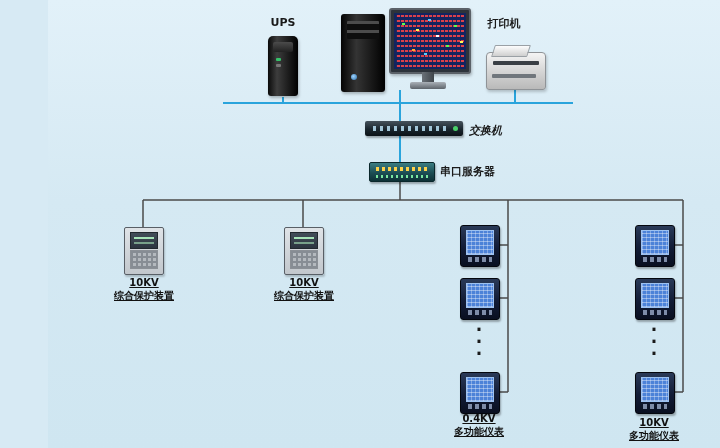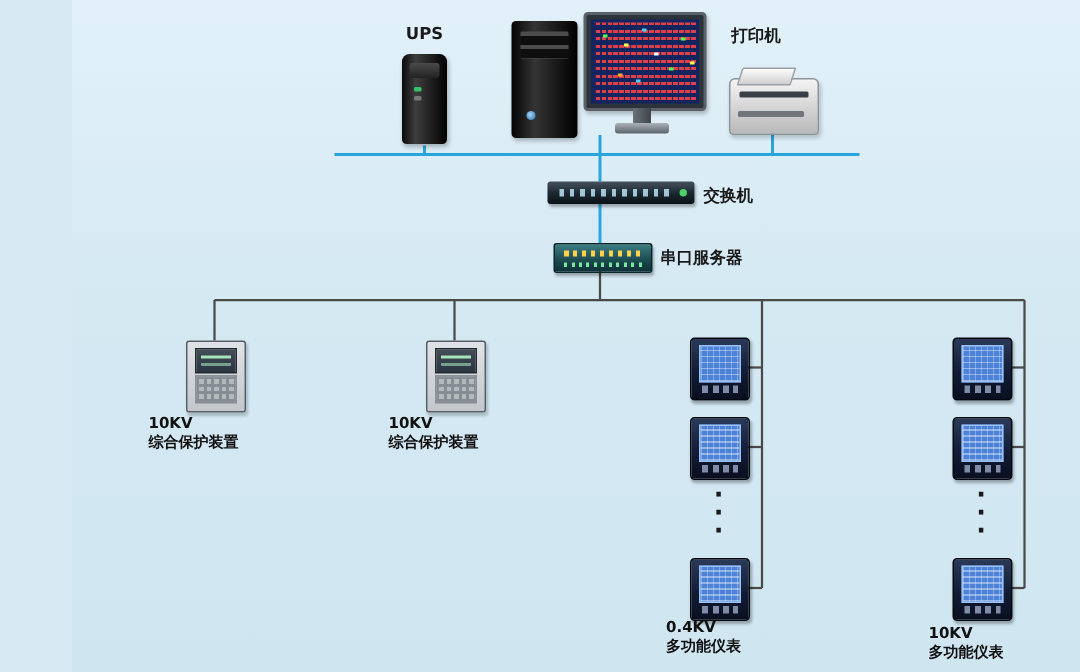--- a/index.html
+++ b/index.html
@@ -13,22 +13,22 @@
     background:linear-gradient(180deg,#e2f1f9 0%,#d5e9f3 45%,#cfe6f1 100%);
     margin-left:48px;
   }
   .wires{position:absolute;left:0;top:0;width:720px;height:448px;pointer-events:none;}
 
   .label{
     position:absolute;font-size:11px;font-weight:700;color:#1a1a1a;
     text-align:center;white-space:nowrap;
   }
   .dev-label{
-    position:absolute;font-size:10px;font-weight:700;
-    color:#111;line-height:1.3;
+    position:absolute;text-align:center;font-size:10px;font-weight:700;
+    color:#111;line-height:1.3;text-decoration:underline;
   }
 
   
   .ups{
     position:absolute;left:220px;top:36px;width:30px;height:60px;
     background:linear-gradient(90deg,#0a0a0a 0%,#3d3d3d 30%,#161616 75%,#000 100%);
     border-radius:5px 5px 3px 3px;box-shadow:1px 2px 3px rgba(0,0,0,.25);
   }
   .ups::before{
     content:"";position:absolute;left:5px;top:6px;right:5px;height:10px;
@@ -223,21 +223,21 @@
     <div class="screen"></div>
   </div>
   <div class="monitor-neck"></div>
   <div class="monitor-base"></div>
 
   <div class="label" style="left:426px;top:16px;width:60px;">打印机</div>
   <div class="printer"></div>
   <div class="printer-slot"></div>
 
   <div class="switch"></div>
-  <div class="label" style="left:421px;top:123px;">交换机</div>
+  <div class="label" style="left:421px;top:123px;font-style:italic;">交换机</div>
 
   <div class="serial"></div>
   <div class="label" style="left:392px;top:164px;">串口服务器</div>
 
   <div class="prot" style="left:76px;top:227px;">
     <div class="prot-screen"></div>
     <div class="prot-keys"></div>
   </div>
   <div class="dev-label" style="left:51px;top:276px;width:90px;">
     <div>10KV</div>

